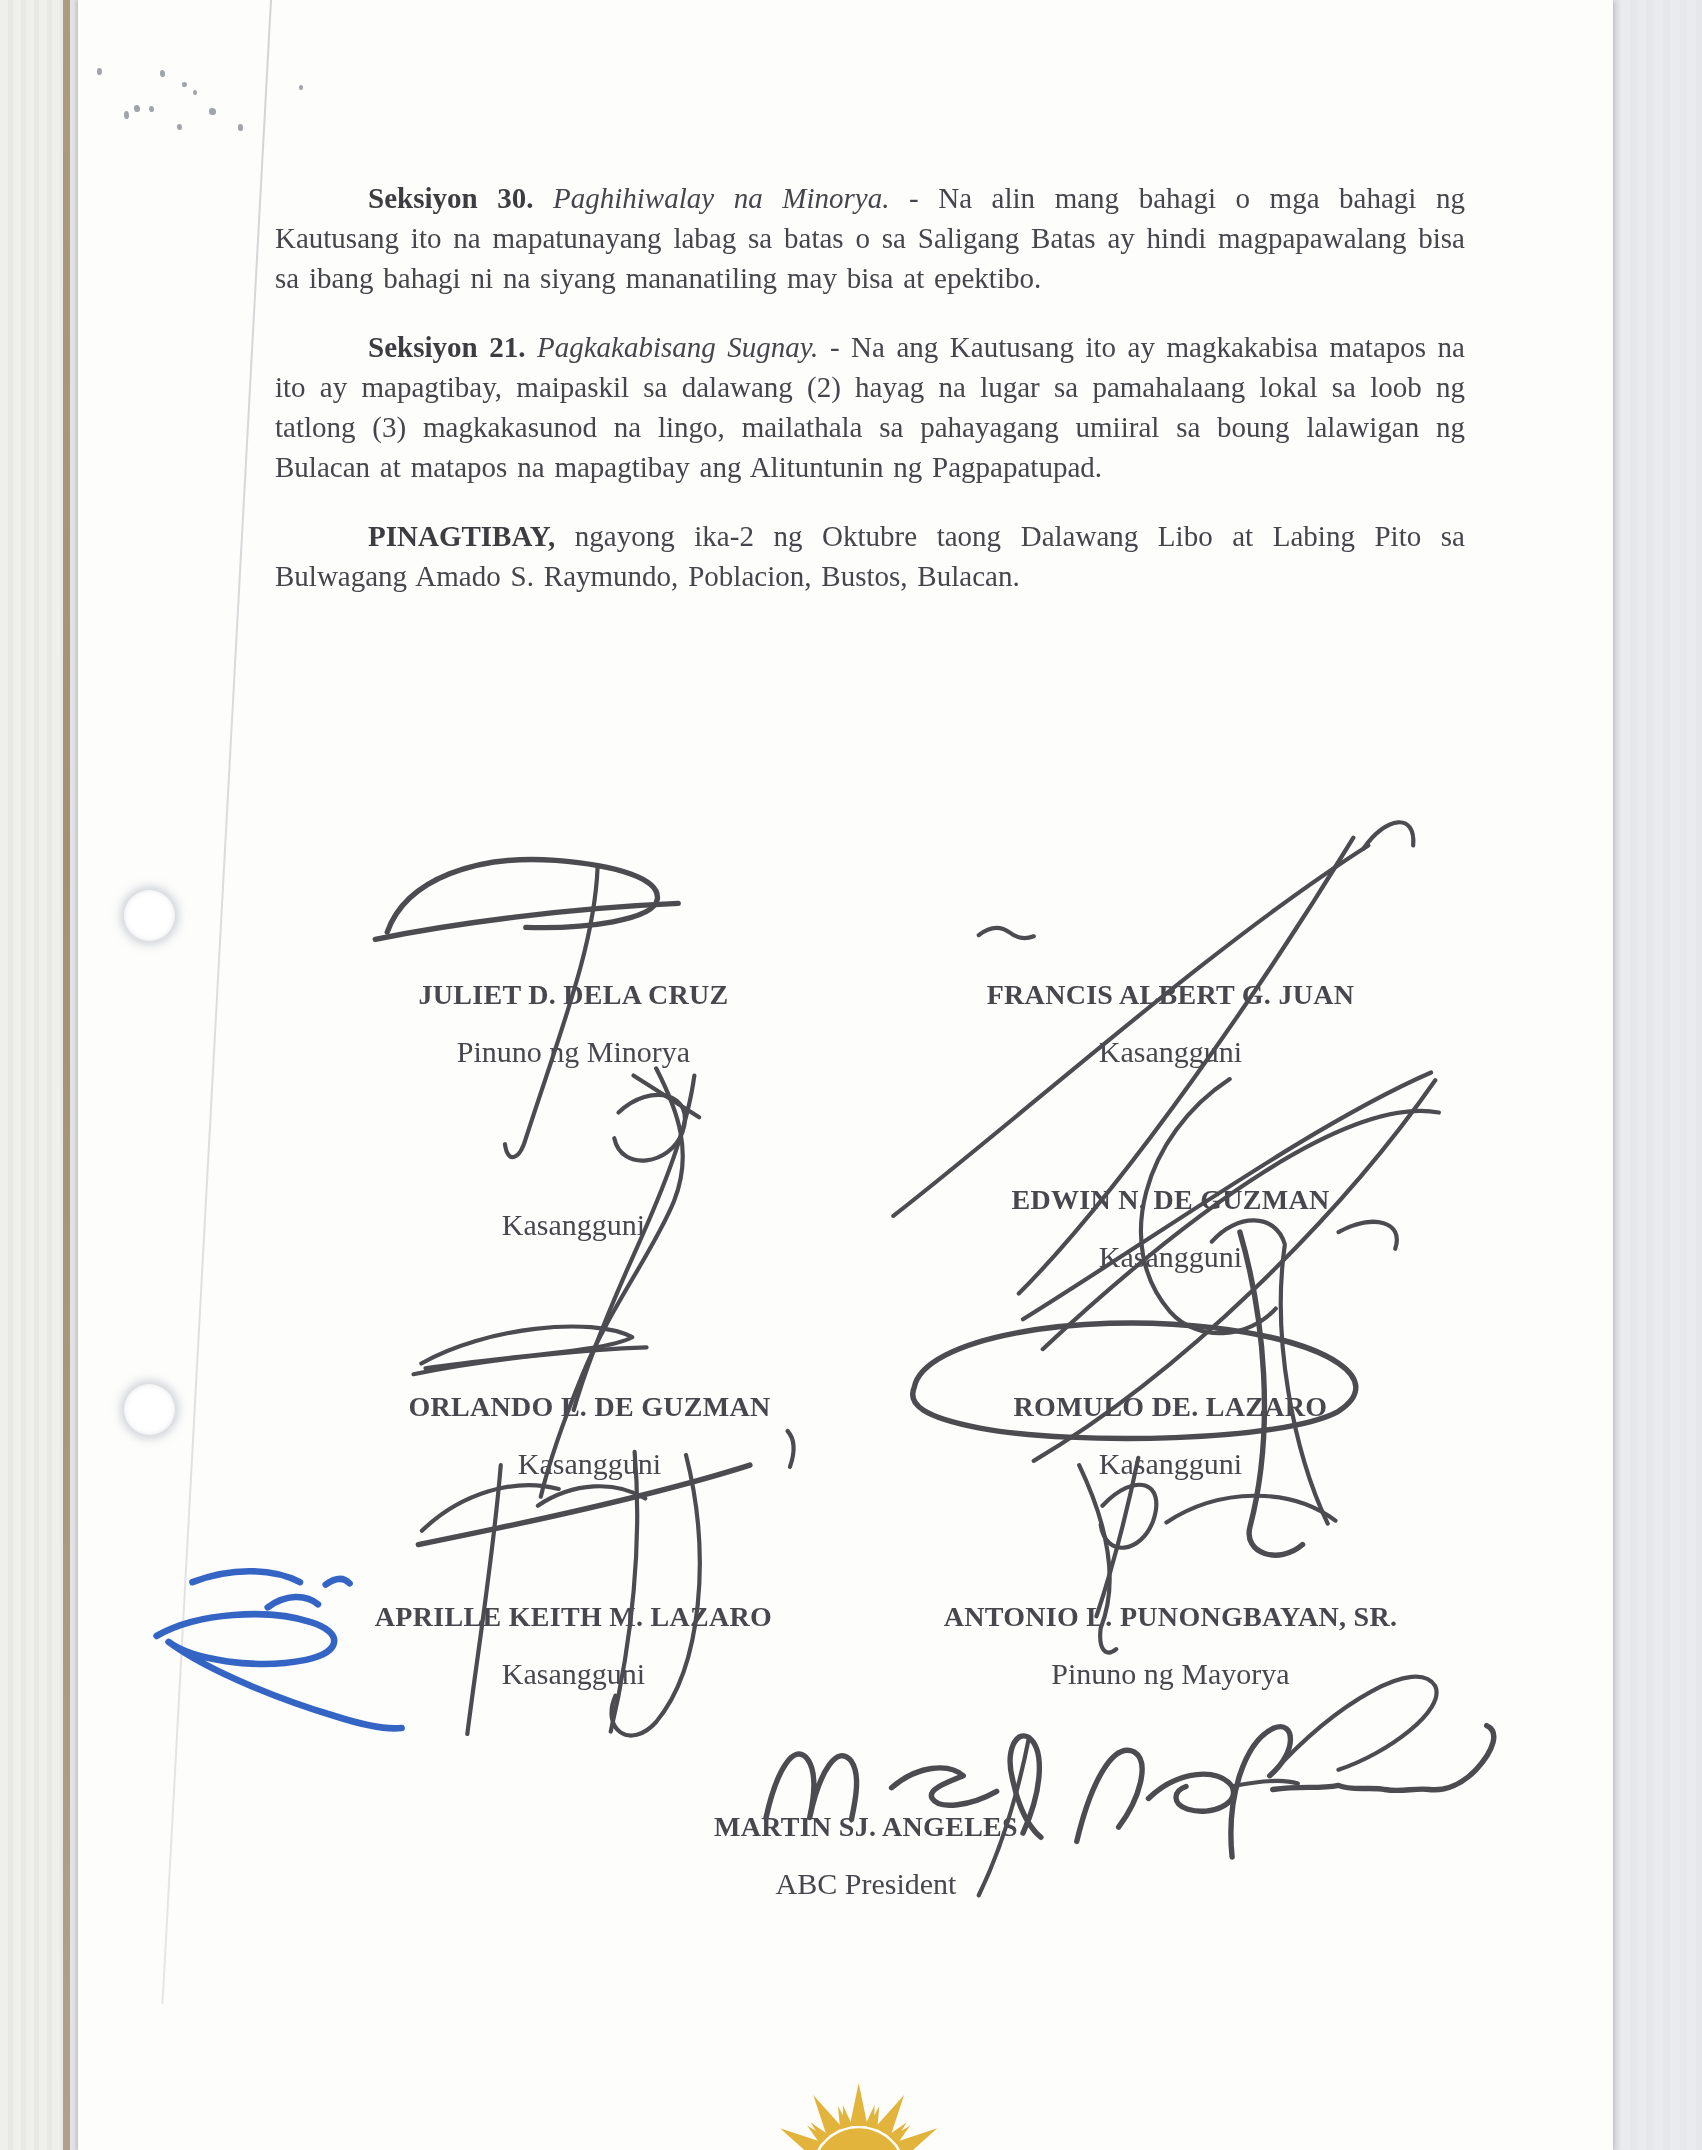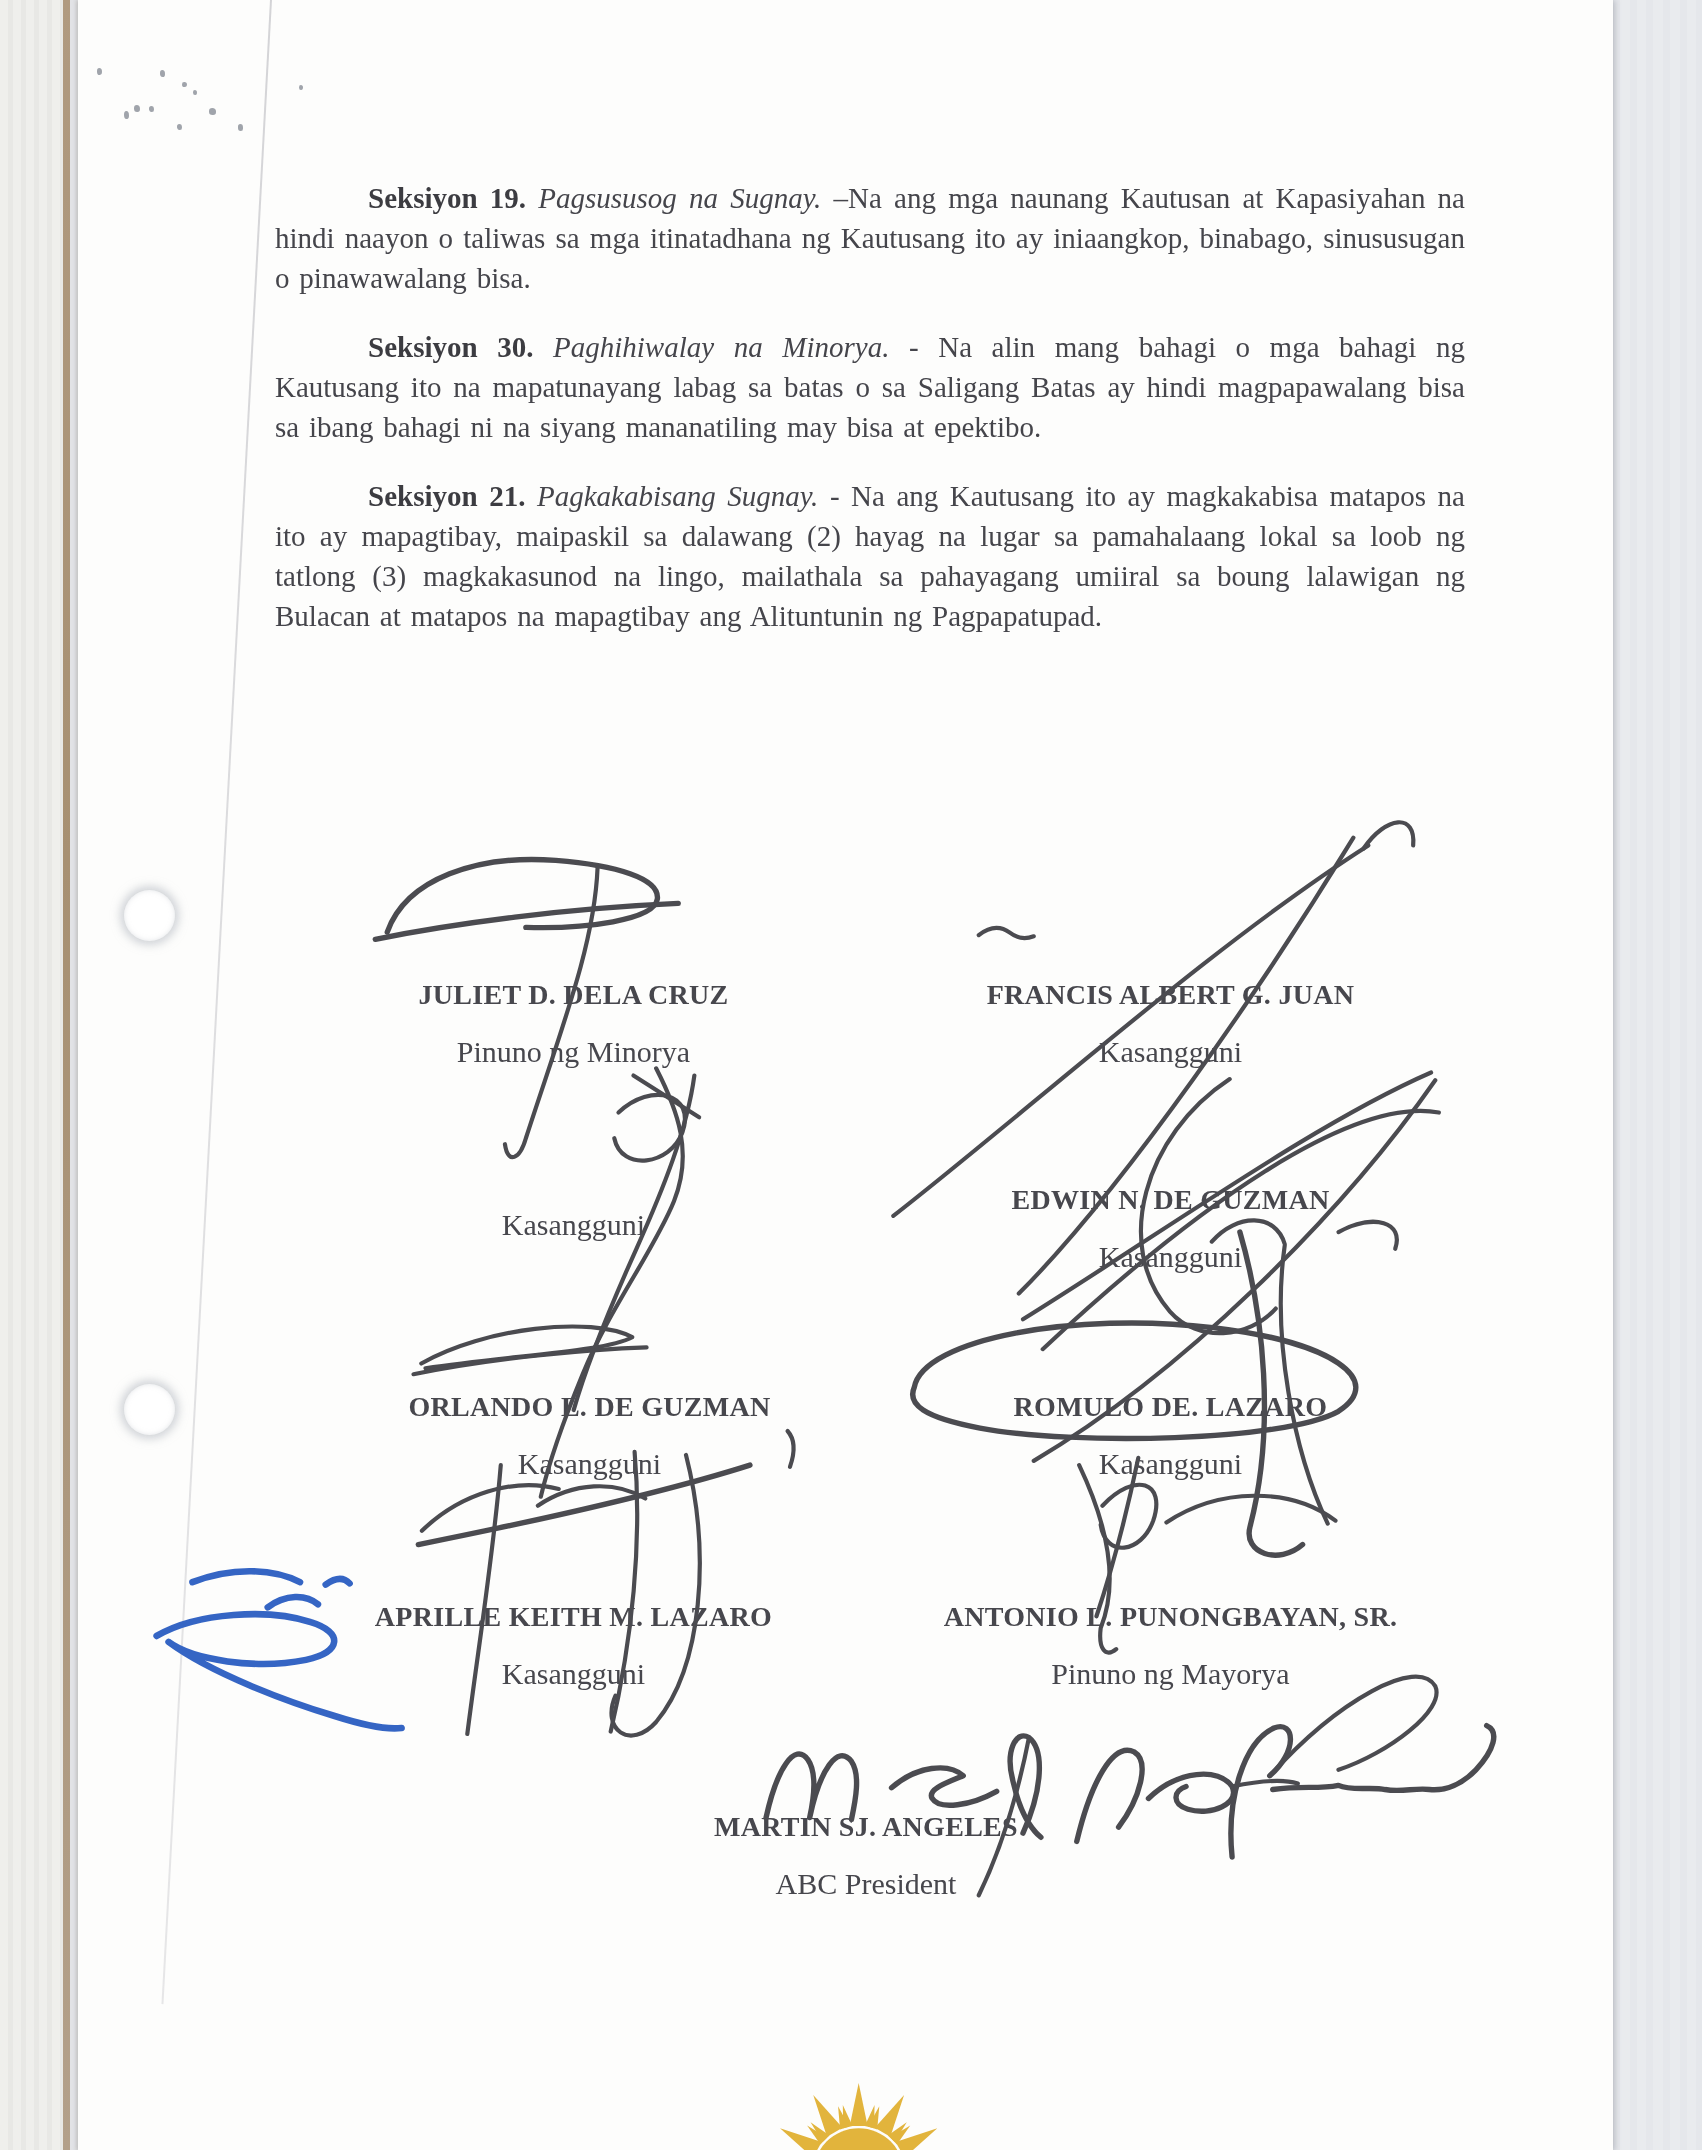--- a/index.html
+++ b/index.html
@@ -68,23 +68,23 @@
   <div class="speck" style="left:134px;top:105px;width:6px;height:7.2px;"></div>
   <div class="speck" style="left:149px;top:106px;width:4.8px;height:6px;"></div>
   <div class="speck" style="left:124px;top:111px;width:4.8px;height:8.4px;"></div>
   <div class="speck" style="left:209px;top:108px;width:7.2px;height:6.6px;"></div>
   <div class="speck" style="left:177px;top:124px;width:4.8px;height:6px;"></div>
   <div class="speck" style="left:238px;top:124px;width:5.4px;height:6.6px;"></div>
   <div class="speck" style="left:299px;top:85px;width:3.6px;height:4.8px;"></div>
 </div>
 
 <div class="doc-text">
-  <p><span class="b">Seksiyon 19.</span> <i>Pagsususog na Sugnay.</i> <span>–Na ang mga naunang Kautusan at Kapasiyahan na hindi naayon o taliwas sa mga itinatadhana ng Kautusang ito ay iniaangkop, binabago, sinususugan o pinawawalang bisa.</span></p>
   <p><span class="b">Seksiyon 30.</span> <i>Paghihiwalay na Minorya.</i> <span>- Na alin mang bahagi o mga bahagi ng Kautusang ito na mapatunayang labag sa batas o sa Saligang Batas ay hindi magpapawalang bisa sa ibang bahagi ni na siyang mananatiling may bisa at epektibo.</span></p>
   <p><span class="b">Seksiyon 21.</span> <i>Pagkakabisang Sugnay.</i> <span>- Na ang Kautusang ito ay magkakabisa matapos na ito ay mapagtibay, maipaskil sa dalawang (2) hayag na lugar sa pamahalaang lokal sa loob ng tatlong (3) magkakasunod na lingo, mailathala sa pahayagang umiiral sa boung lalawigan ng Bulacan at matapos na mapagtibay ang Alituntunin ng Pagpapatupad.</span></p>
+  <p><span class="b">PINAGTIBAY,</span> <span>ngayong ika-2 ng Oktubre taong Dalawang Libo at Labing Pito sa Bulwagang Amado S. Raymundo, Poblacion, Bustos, Bulacan.</span></p>
 </div>
 
 <div class="sig-block" style="left:251px;top:979px;width:645px;">
   <div class="sig-name">JULIET D. DELA CRUZ</div>
   <div class="sig-title">Pinuno ng Minorya</div>
 </div>
 <div class="sig-block" style="left:848px;top:979px;width:645px;">
   <div class="sig-name">FRANCIS ALBERT G. JUAN</div>
   <div class="sig-title">Kasangguni</div>
 </div>

